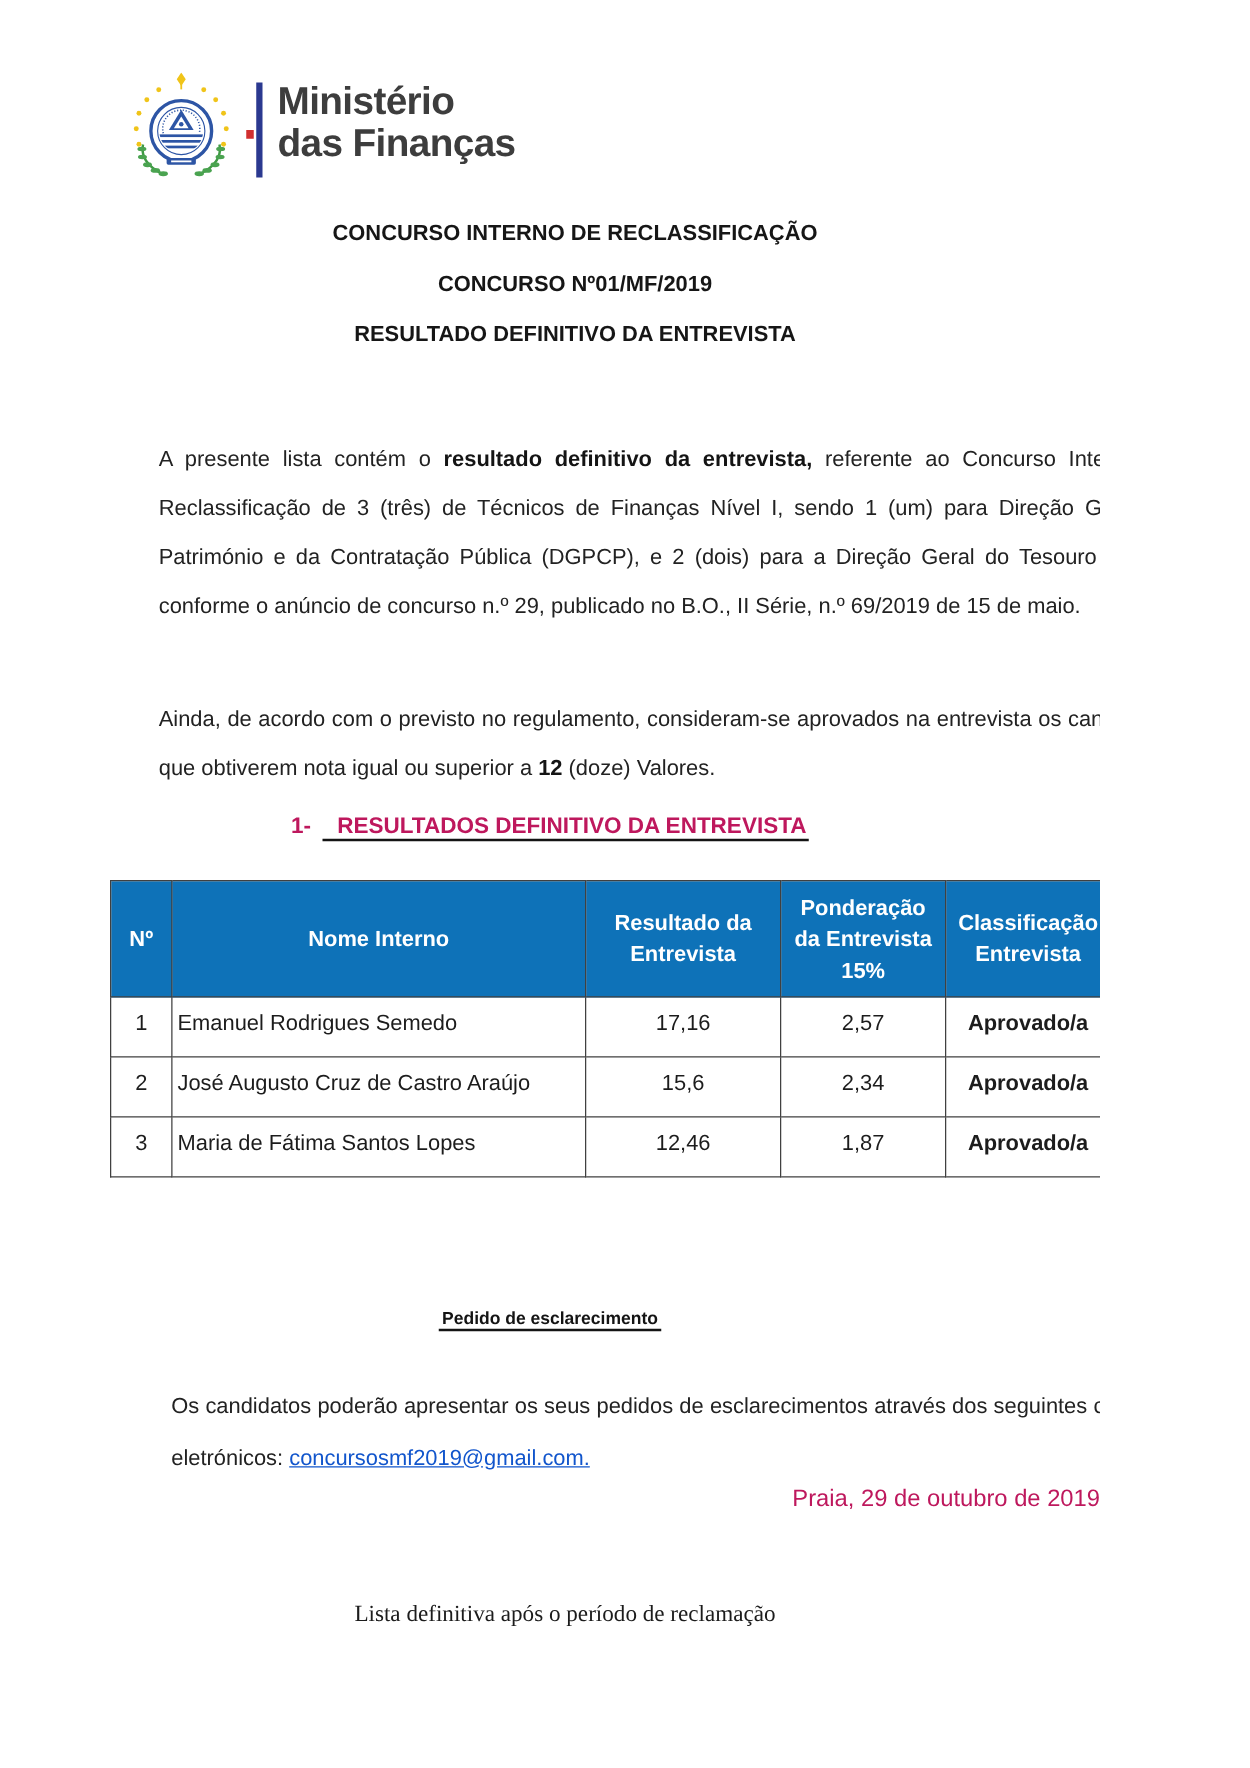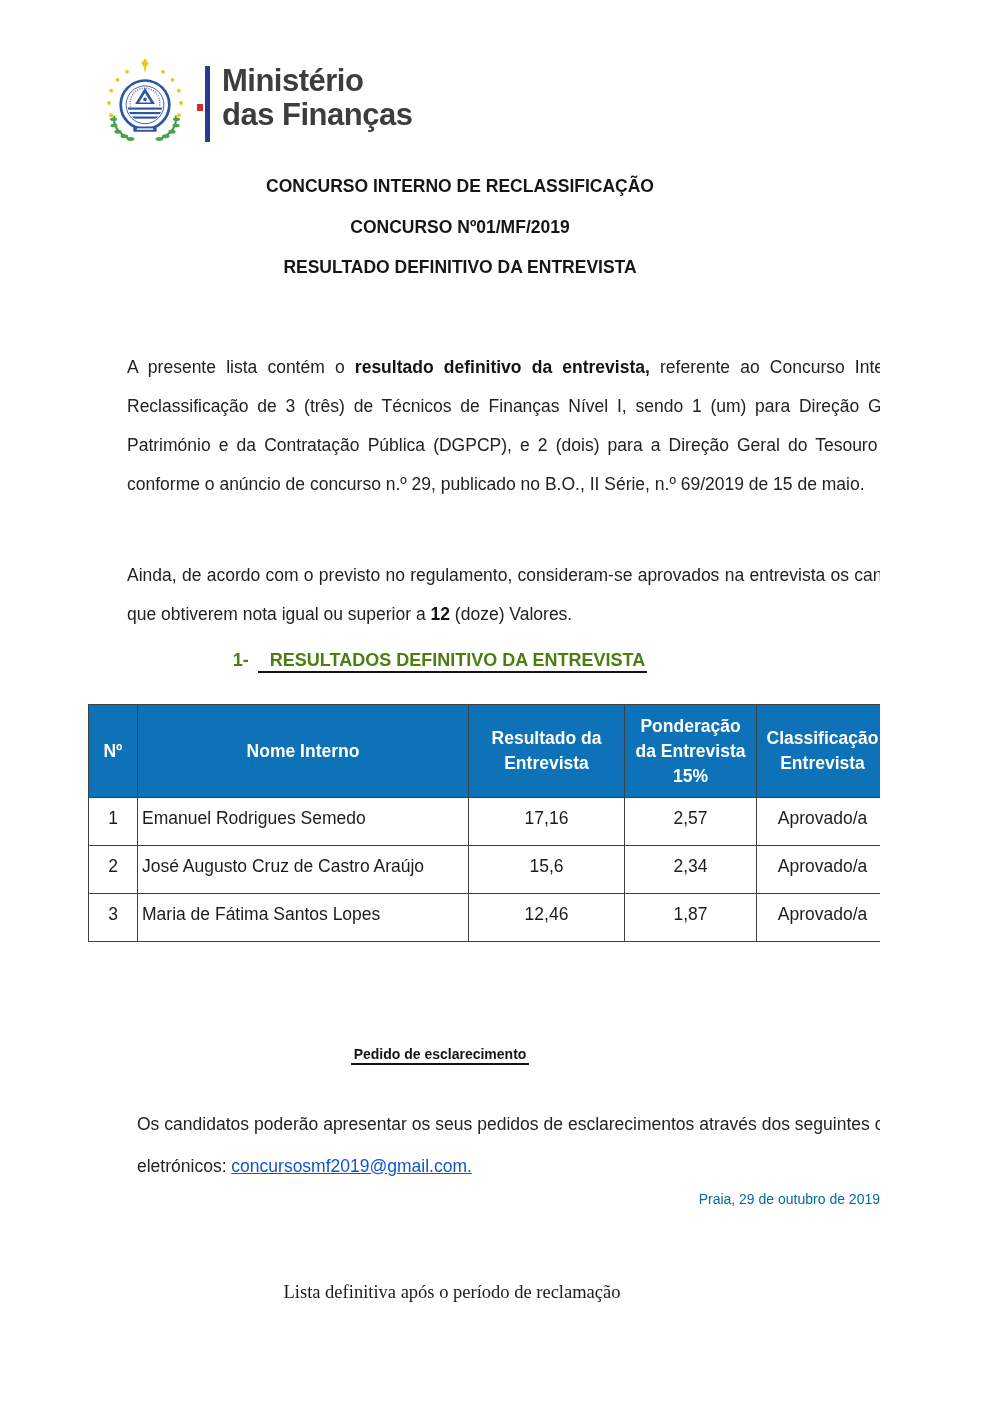--- a/index.html
+++ b/index.html
@@ -27,48 +27,48 @@
   .title-2 { top: 217px; }
   .title-3 { top: 257px; }
 
   
   .para { position: absolute; left: 95px; width: 812px; font-size: 17.5px; line-height: 39px; text-align: justify; color: #222222; margin-left: 32px; }
   .para strong { font-weight: bold; color: #141414; }
   .para-1 { top: 330px; }
   .para-2 { top: 538px; }
 
   
-  .section-heading { position: absolute; top: 650px; left: 0; right: 0; text-align: center; font-size: 18px; font-weight: bold; color: #4d7c0f; }
+  .section-heading { position: absolute; top: 650px; left: 0; right: 0; text-align: center; font-size: 18px; font-weight: bold; color: #be185d; }
   .section-heading .underlined { border-bottom: 2px solid #141414; padding: 0 2px 1px 12px; }
   .section-heading .num { margin-right: 4px; }
 
   
   .table-wrap { position: absolute; top: 704px; left: 88px; }
   table.results { border-collapse: collapse; table-layout: fixed; width: 800px; }
   table.results th, table.results td { border: 1px solid #404040; }
   table.results thead tr { height: 93px; }
   table.results th {
     background: #0e72b8; color: #ffffff; font-weight: bold;
     font-size: 17.5px; line-height: 25px; text-align: center;
     vertical-align: middle; padding: 4px 5px;
   }
   table.results tbody tr { height: 48px; }
   table.results td { font-size: 17.5px; vertical-align: middle; padding: 0 4px 7px; color: #1c1c1c; }
   td.c-num, td.c-val, td.c-class { text-align: center; }
   td.c-name { text-align: left; padding-left: 13px; }
-  td.c-class { font-weight: normal; color: #111111; }
+  td.c-class { font-weight: bold; color: #111111; }
 
   
   .pedido-heading { position: absolute; top: 1046px; left: 0; right: 0; text-align: center; font-size: 14px; font-weight: bold; color: #141414; }
   .pedido-heading span { border-bottom: 2px solid #141414; padding: 0 3px 1px; }
   .para-3 { top: 1085px; left: 105px; width: 800px; line-height: 42px; }
   a.email-link { color: #1155cc; text-decoration: underline; cursor: pointer; }
 
   
-  .date-line { position: absolute; top: 1180px; left: 95px; width: 785px; text-align: right; font-size: 14px; line-height: 39px; color: #0369a1; }
+  .date-line { position: absolute; top: 1180px; left: 95px; width: 785px; text-align: right; font-size: 19px; line-height: 39px; color: #be185d; }
   .footer-note { position: absolute; top: 1282px; left: 0; right: 0; text-align: center; font-family: "Liberation Serif", serif; font-size: 18.5px; color: #1c1c1c; padding-left: 24px; }
 </style>
 </head>
 <body>
 
 <div class="page">
 
   <div class="logo">
     <svg class="emblem" viewBox="0 0 100 100">
 

